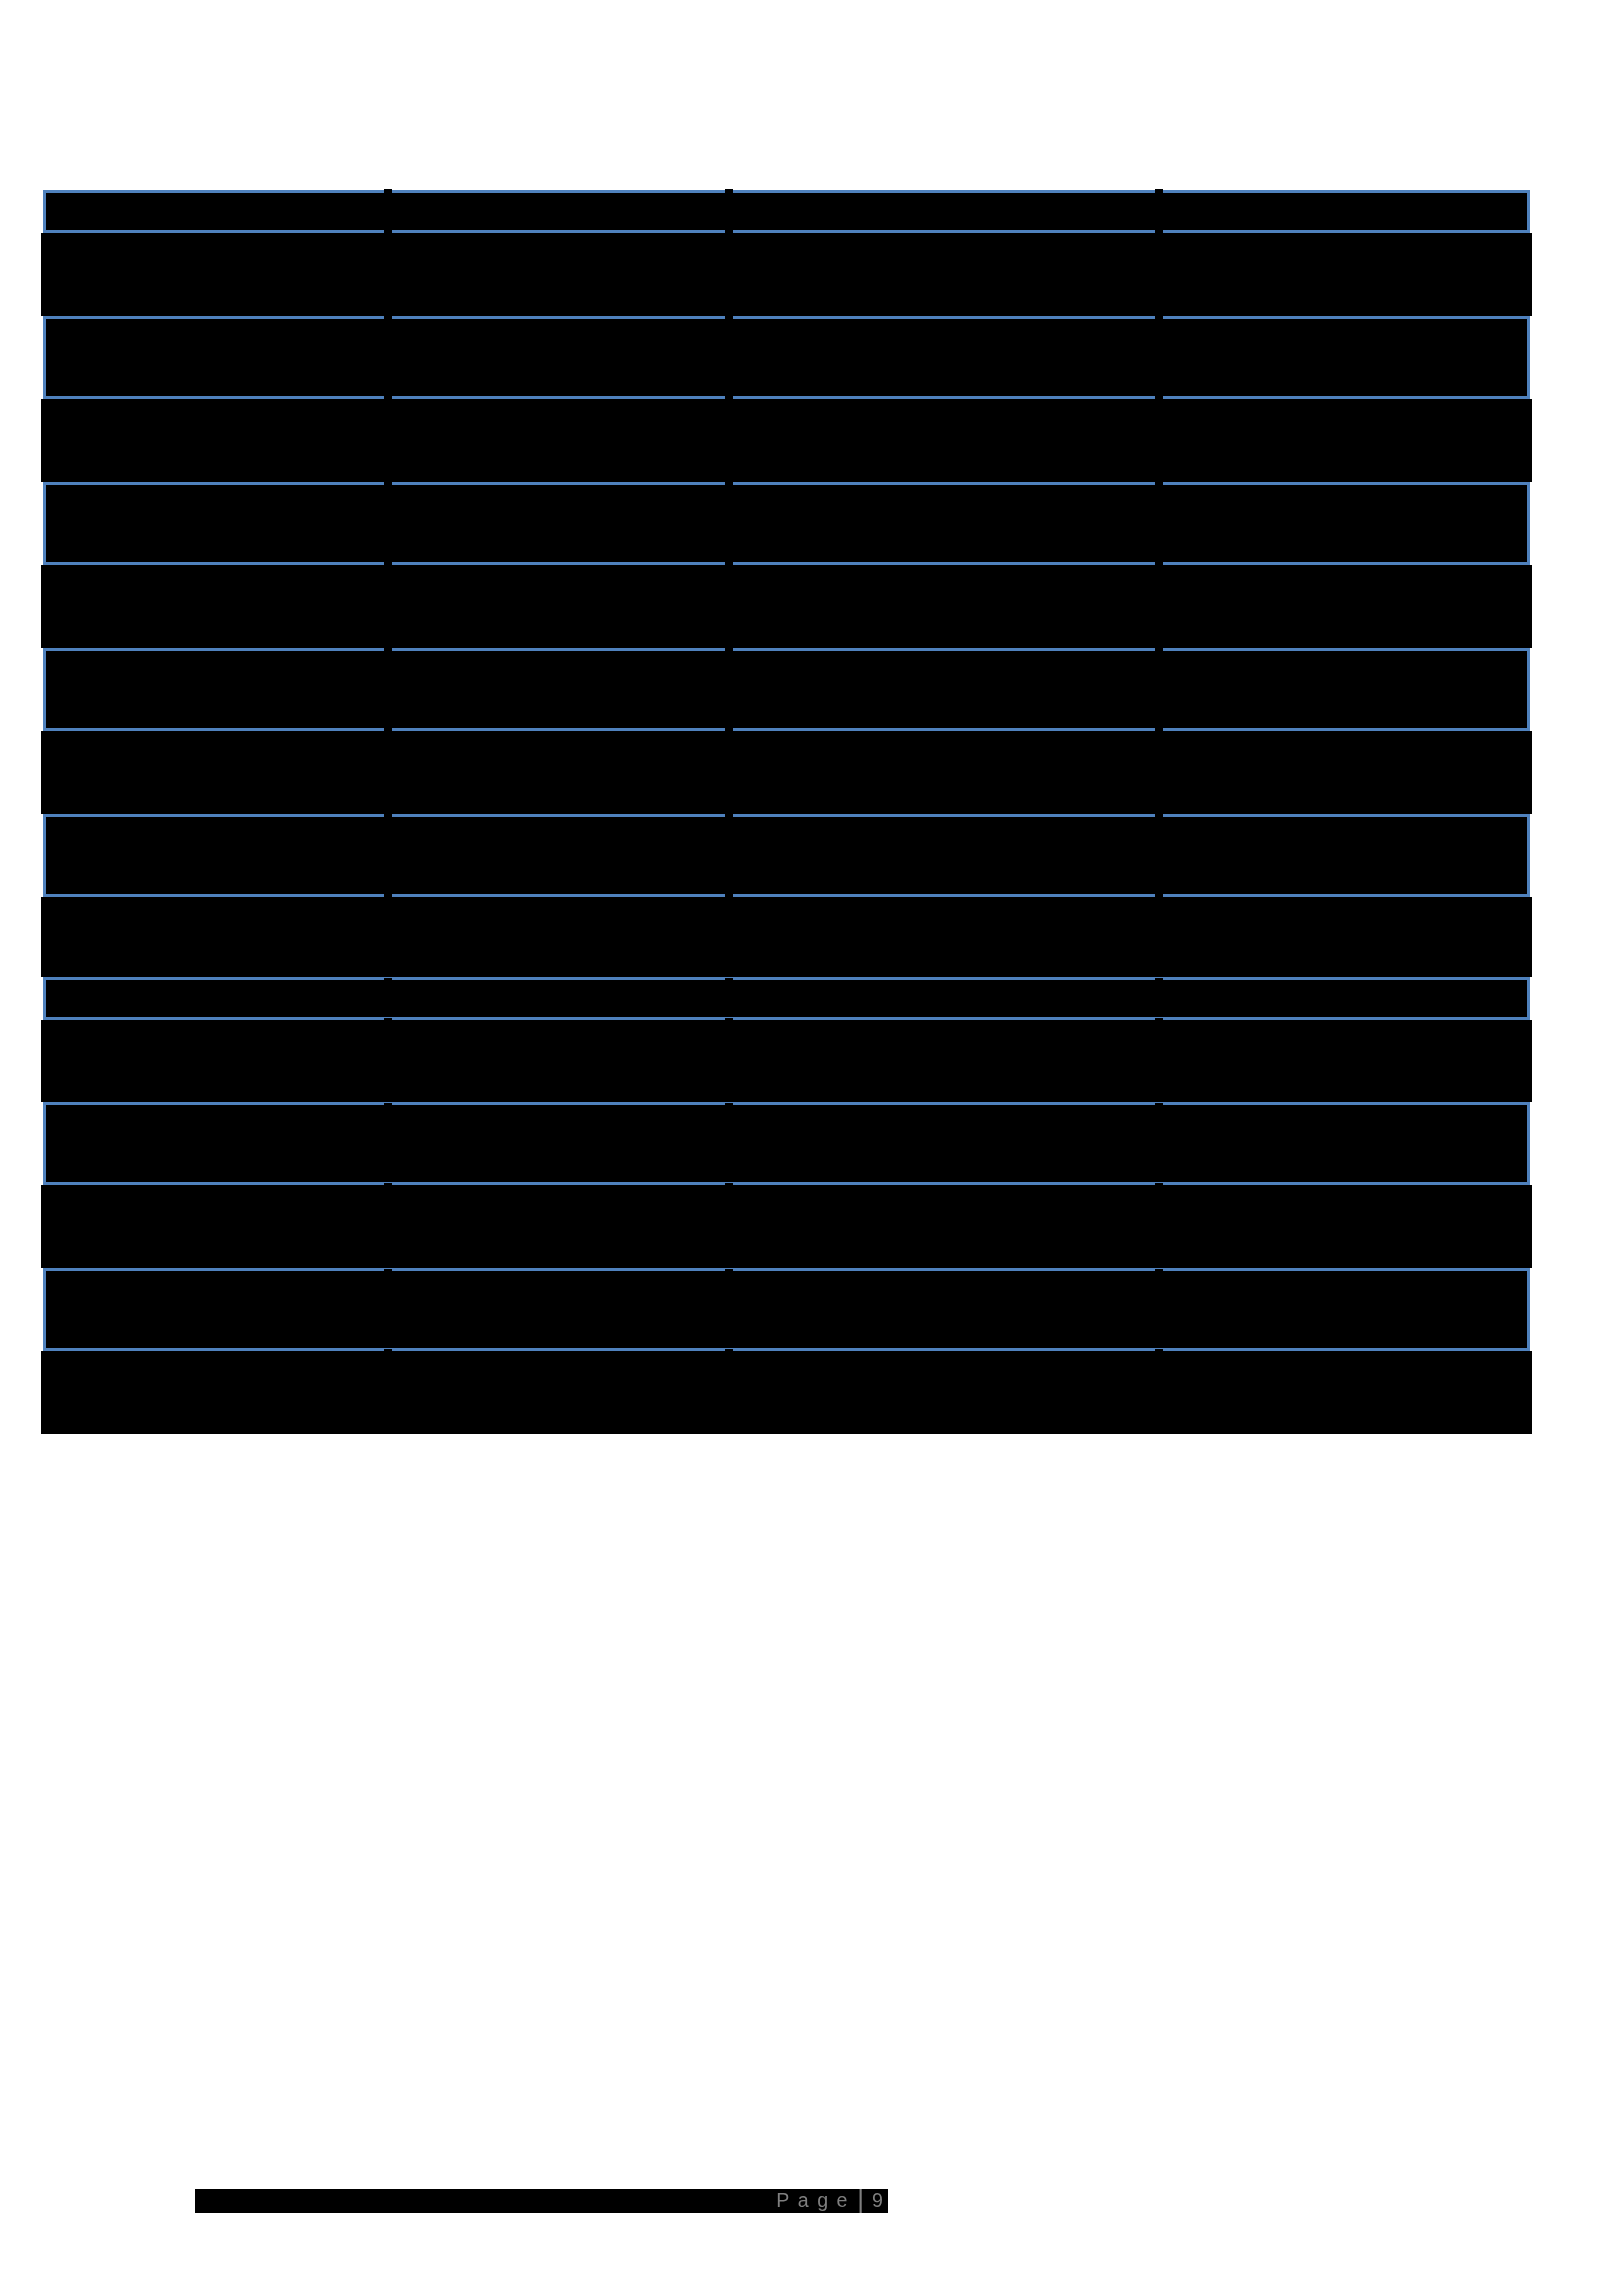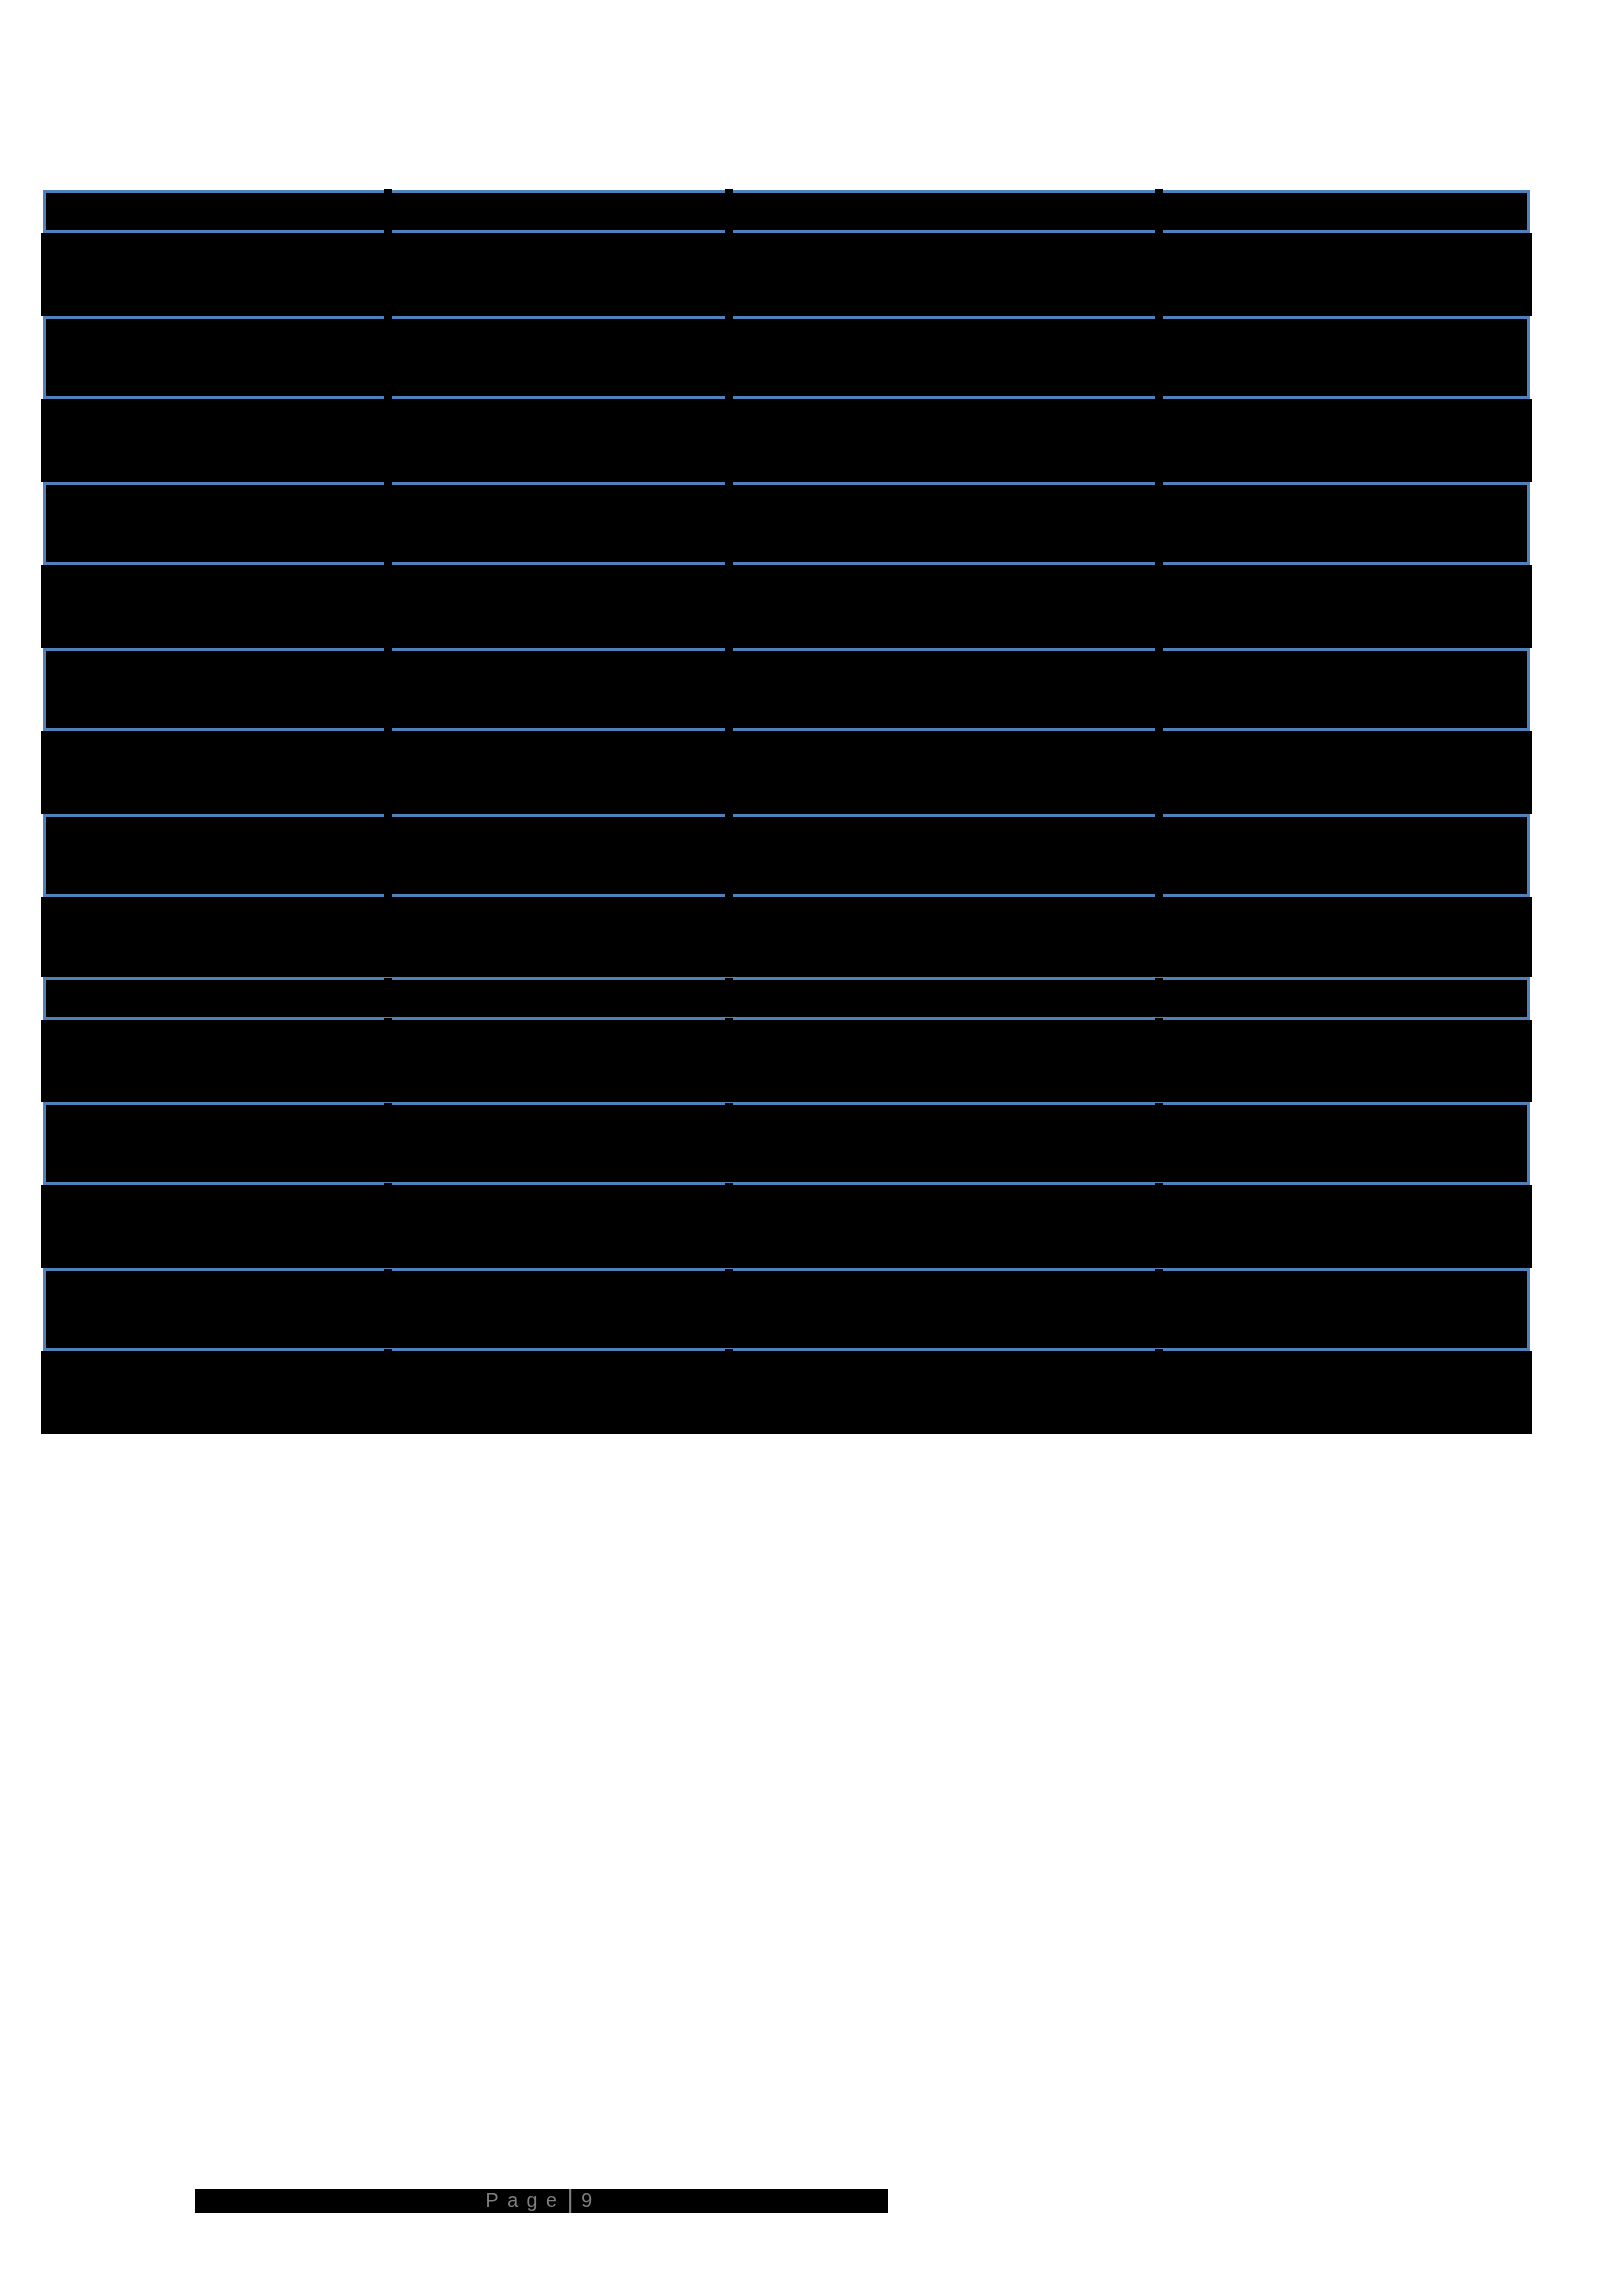--- a/index.html
+++ b/index.html
@@ -40,21 +40,21 @@
     background: var(--redact, #000);
     pointer-events: none;
   }
   
   .footer-bar {
     position: absolute;
     box-sizing: border-box;
     background: #000000;
     display: flex;
     align-items: center;
-    justify-content: center;
+    justify-content: flex-end;
     padding-right: 3.9px;
     font-size: 19.6px;
     line-height: 1;
   }
   .footer-label {
     letter-spacing: 8.5px;
     white-space: pre;
   }
   .footer-sep {
     display: inline-block;

